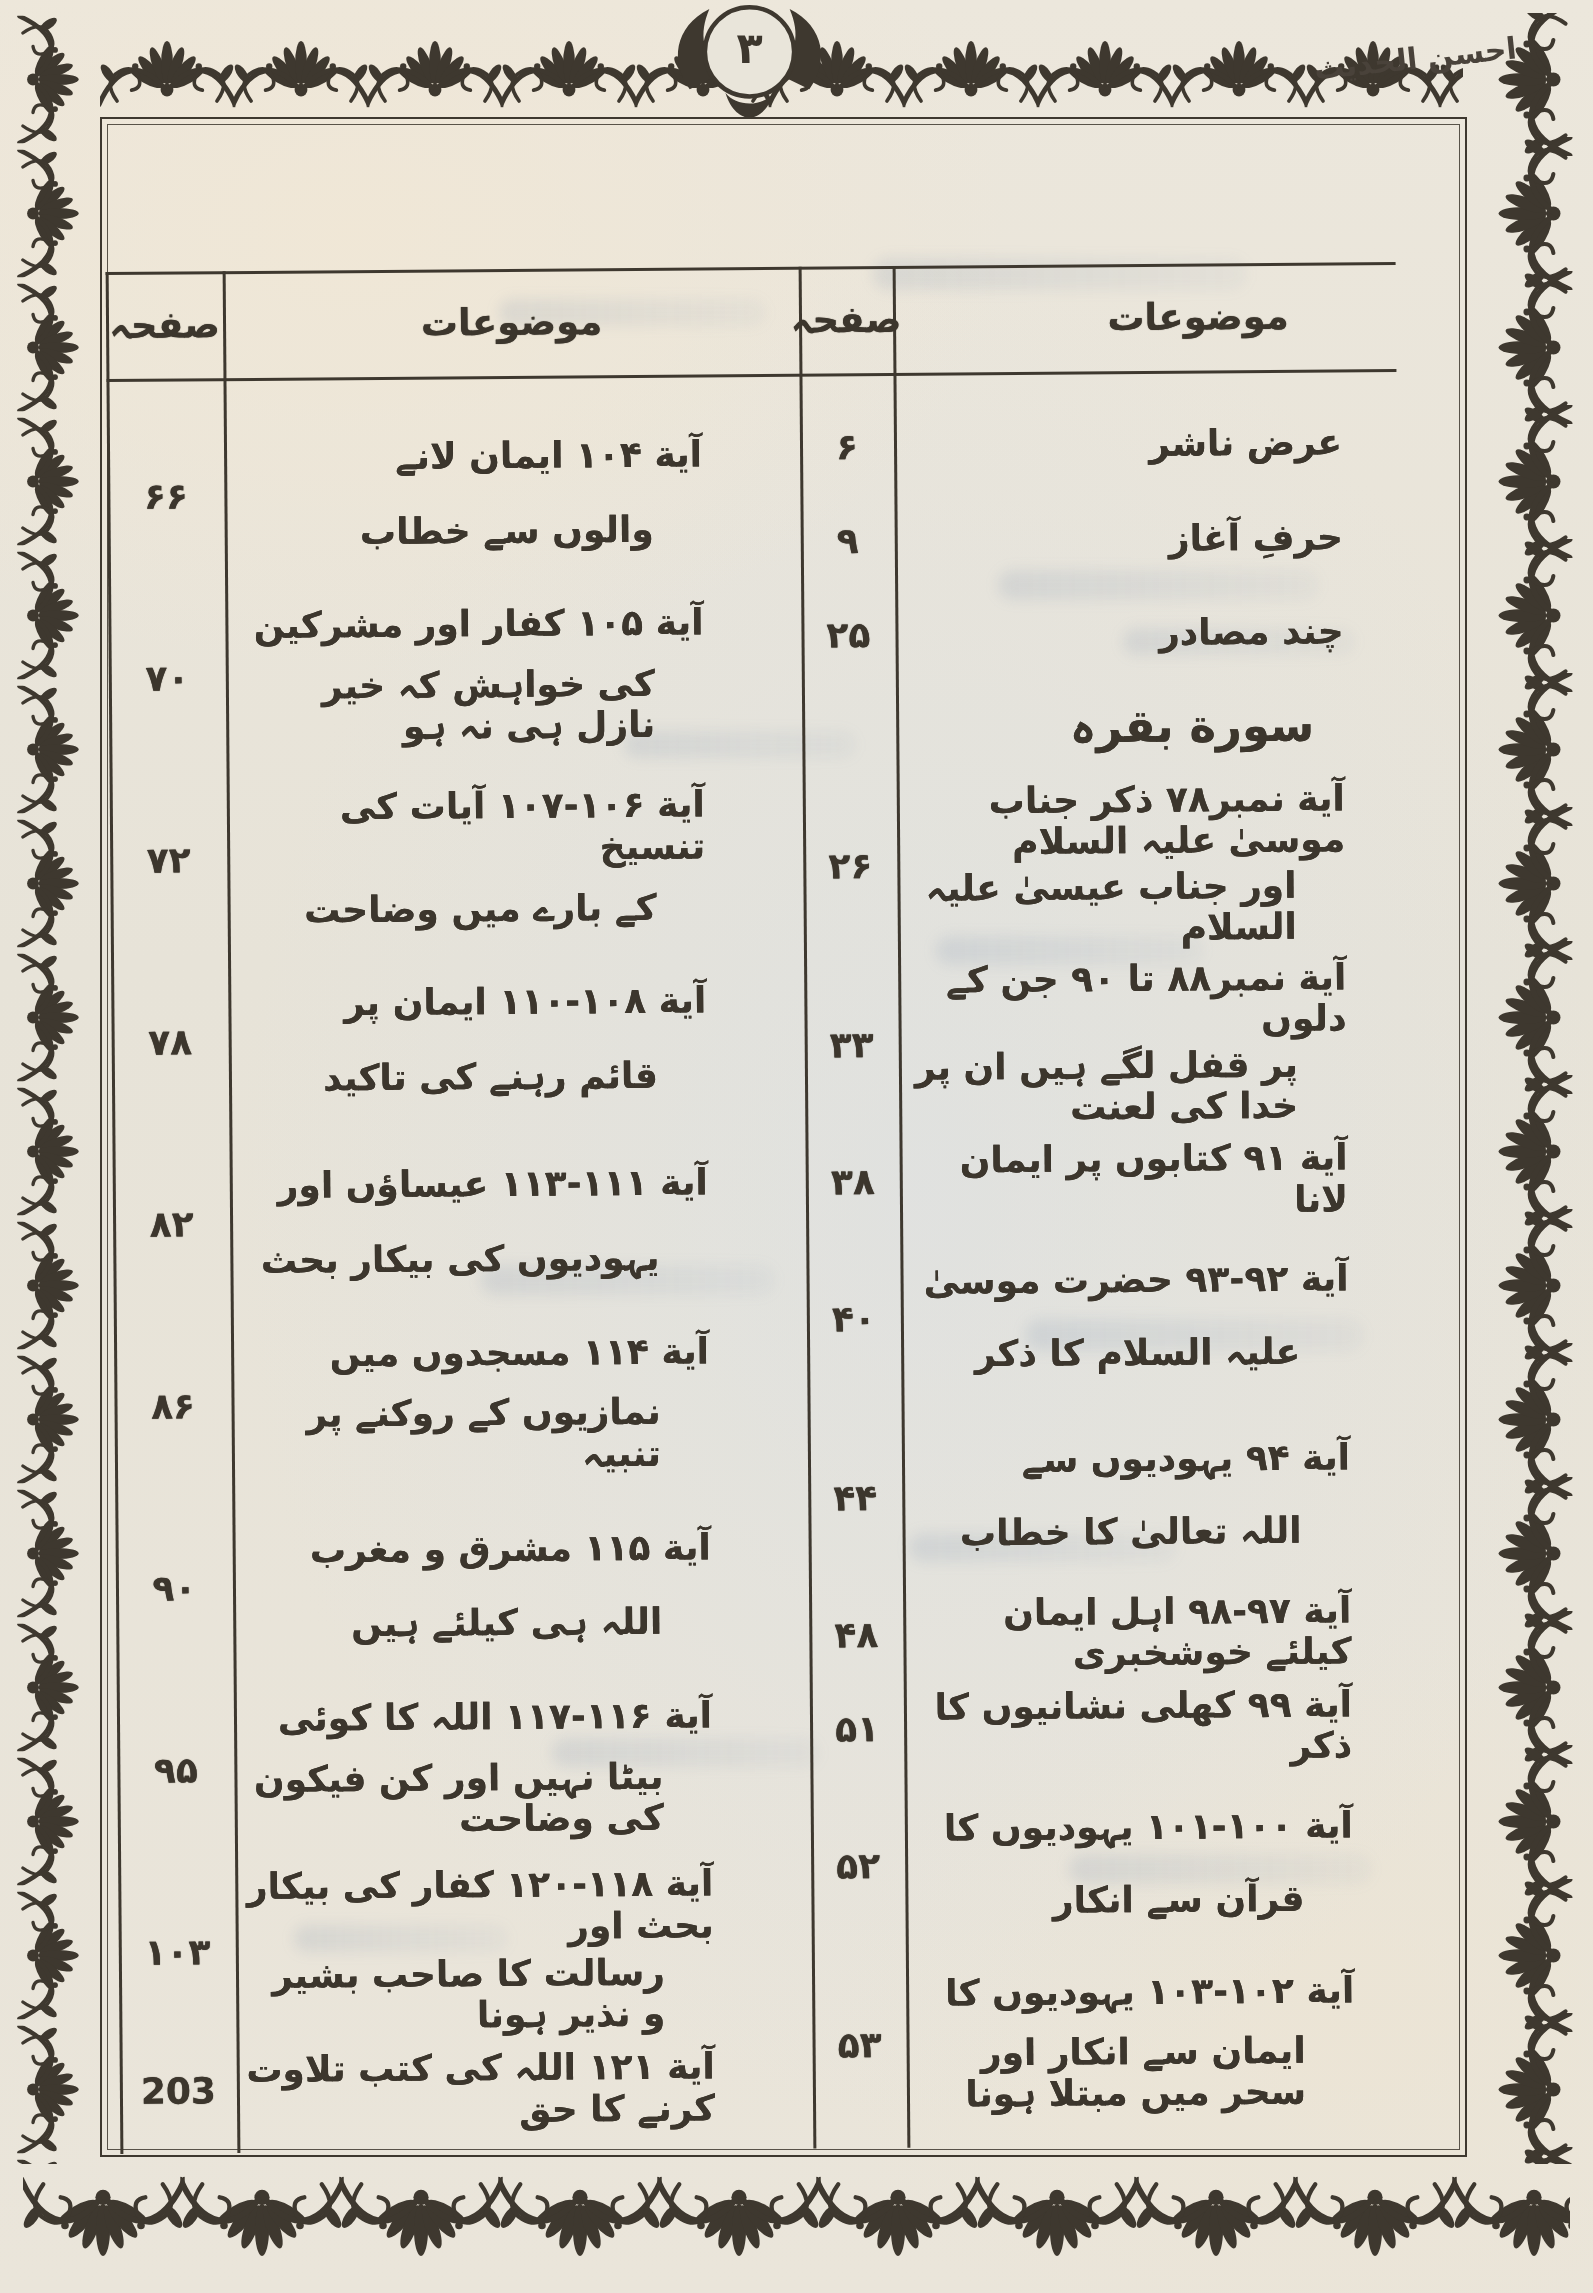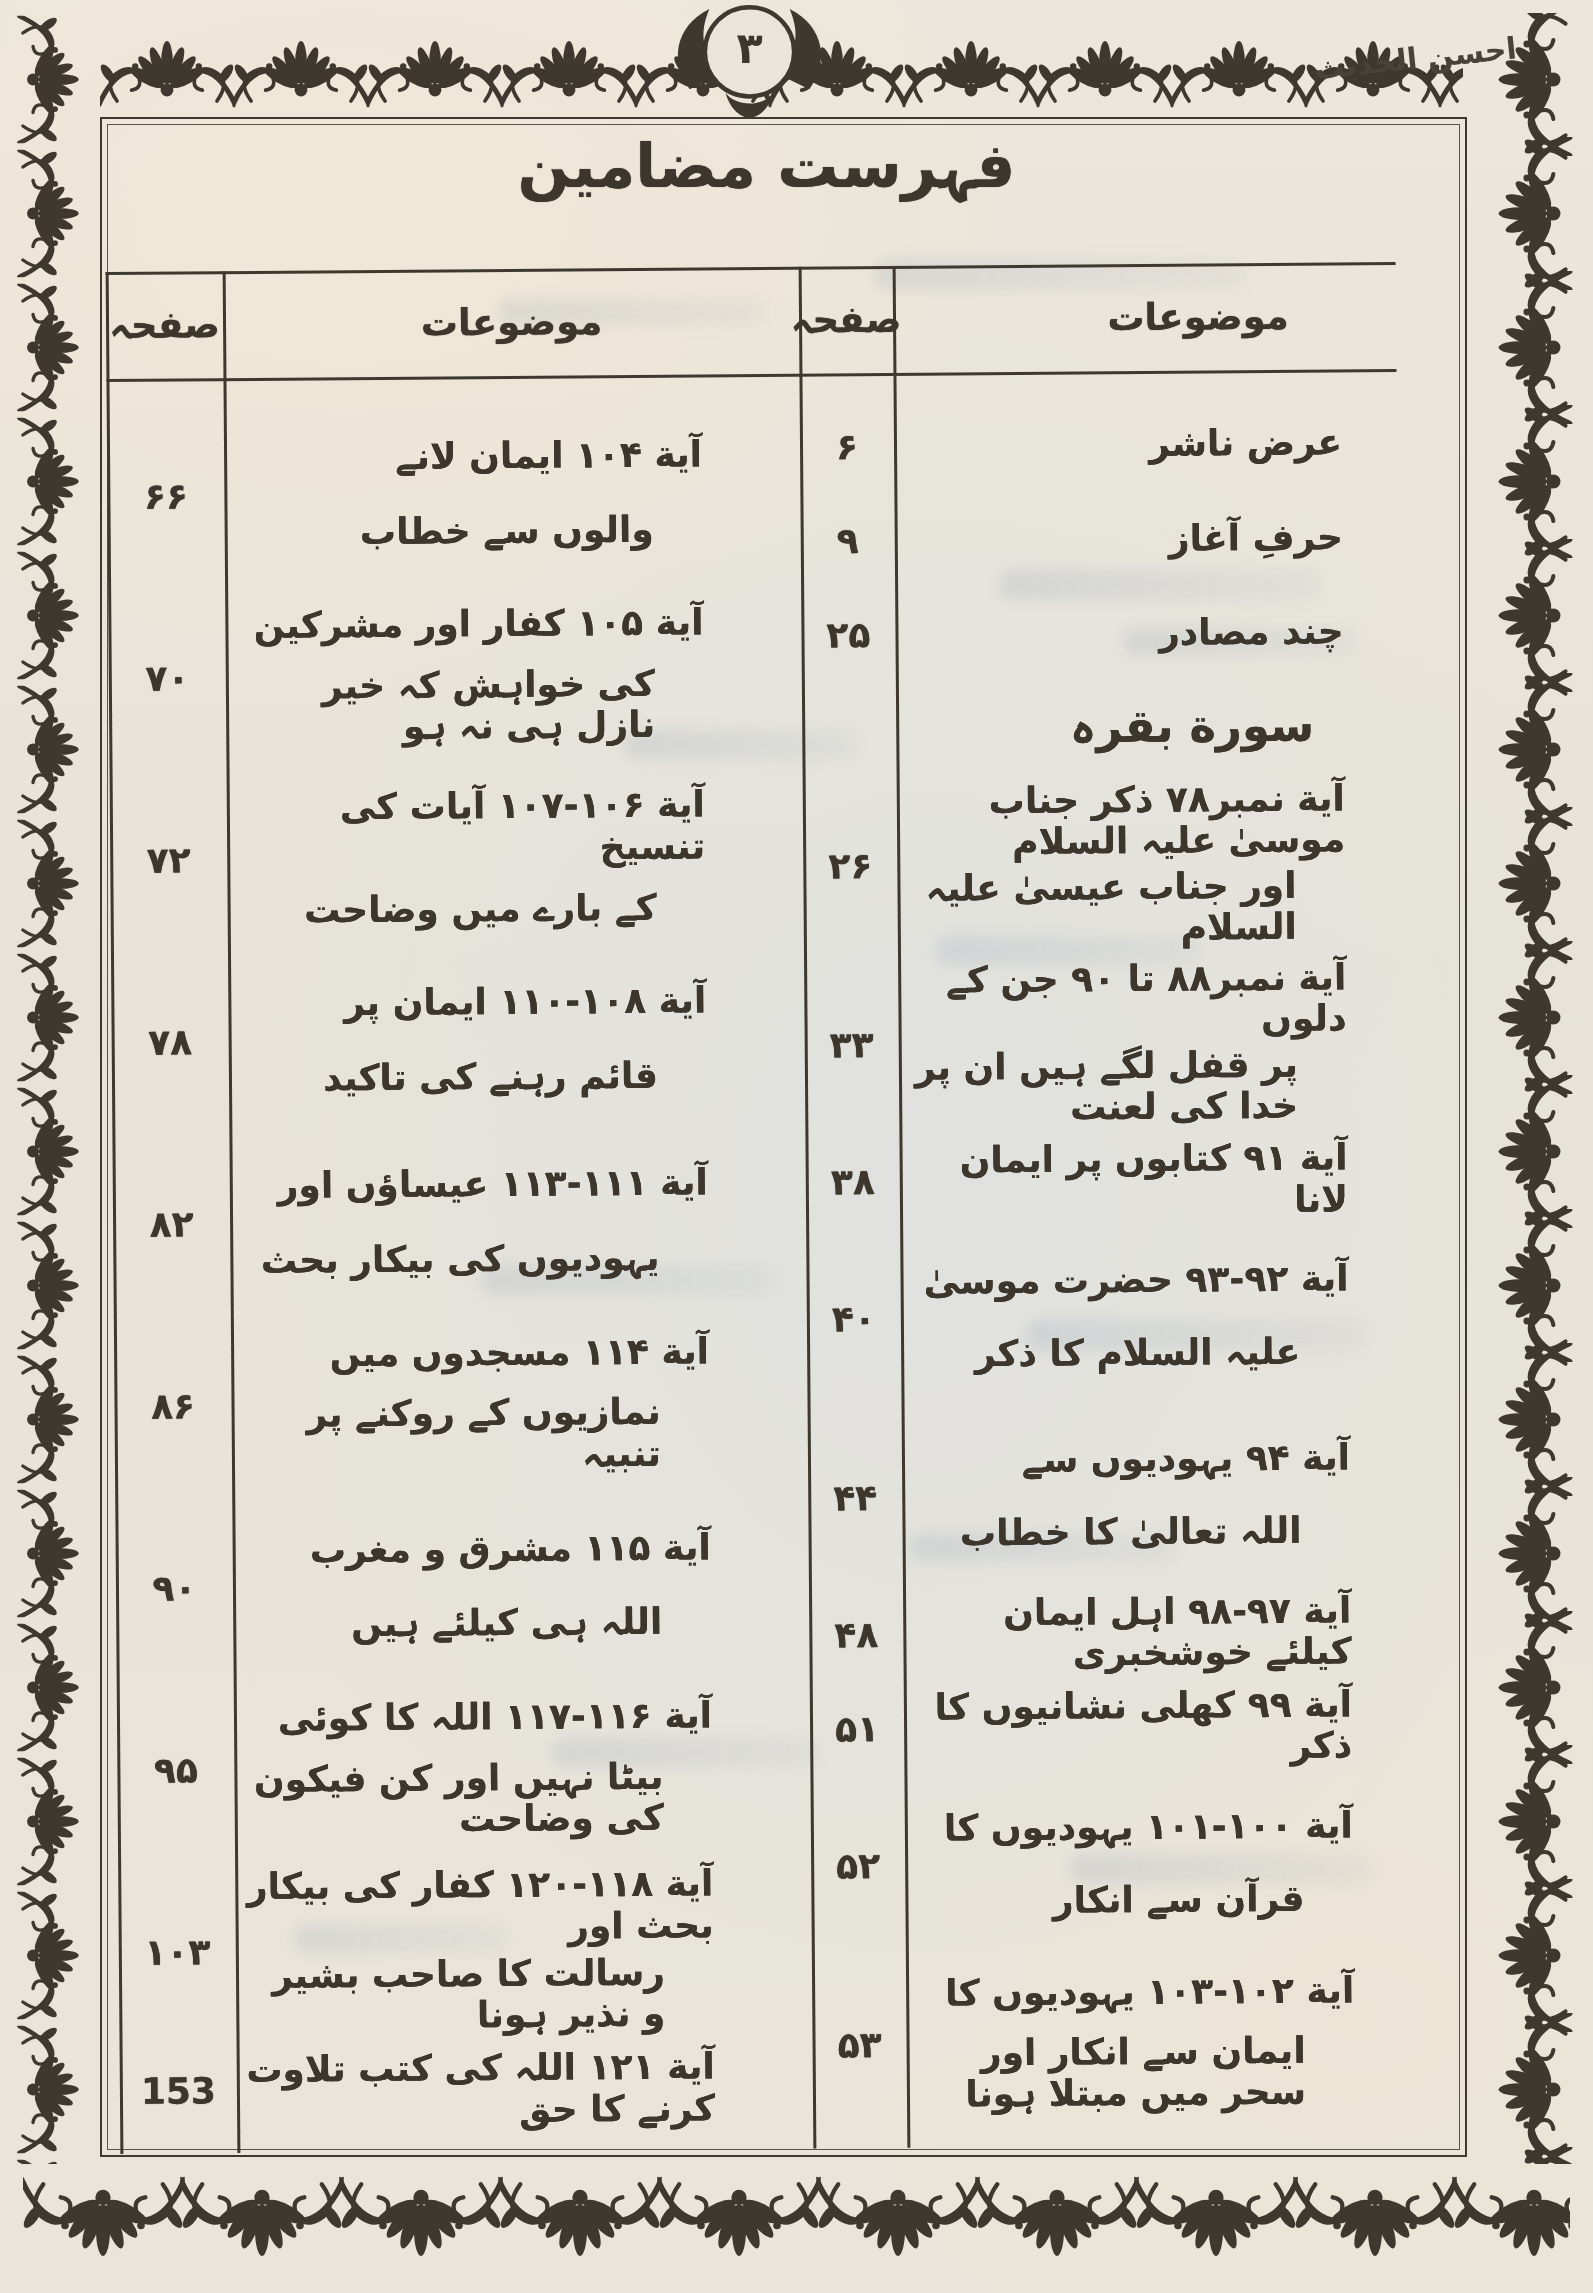--- a/index.html
+++ b/index.html
@@ -1555,21 +1555,20 @@
       <path d="M58,100 C36,70 40,30 80,10 C68,38 72,62 95,82 Z" fill="#3e382f"></path>
       <path d="M192,100 C214,70 210,30 170,10 C182,38 178,62 155,82 Z" fill="#3e382f"></path>
       <circle cx="125" cy="58" r="50" fill="#e9e5da" stroke="#3e382f" stroke-width="5"></circle>
       <path d="M98,104 C110,120 140,120 152,104 C146,124 134,132 125,132 C116,132 104,124 98,104 Z" fill="#3e382f"></path>
     </svg>
     <div class="pgnum">۳</div>
   </div>
 
   <div class="book-title">احسن الحدیث</div>
 
-  <div class="title">فہرست مضامین</div>
 
   <div class="toc">
     <div class="rule hl hl-top"></div>
     <div class="rule hl hl-hdr"></div>
     <div class="rule vl vl-a"></div>
     <div class="rule vl vl-b"></div>
     <div class="rule vl vl-c"></div>
     <div class="rule vl vl-d"></div>
 
     <div class="hdr hdr-a">صفحہ</div>
@@ -1636,21 +1635,21 @@
         </div>
       </div>
         <div class="row two">
         <div class="num">۱۰۳</div>
         <div class="txt" dir="rtl">
           <span class="l1">آیة ۱۱۸-۱۲۰ کفار کی بیکار بحث اور</span>
           <span class="l2">رسالت کا صاحب بشیر و نذیر ہونا</span>
         </div>
       </div>
         <div class="row">
-        <div class="num">153</div>
+        <div class="num">203</div>
         <div class="txt" dir="rtl">
           <span class="l1">آیة ۱۲۱ اللہ کی کتب تلاوت کرنے کا حق</span>
 
         </div>
       </div>
       </div>
 
     <div class="half half-right">
 
     <div class="row">

